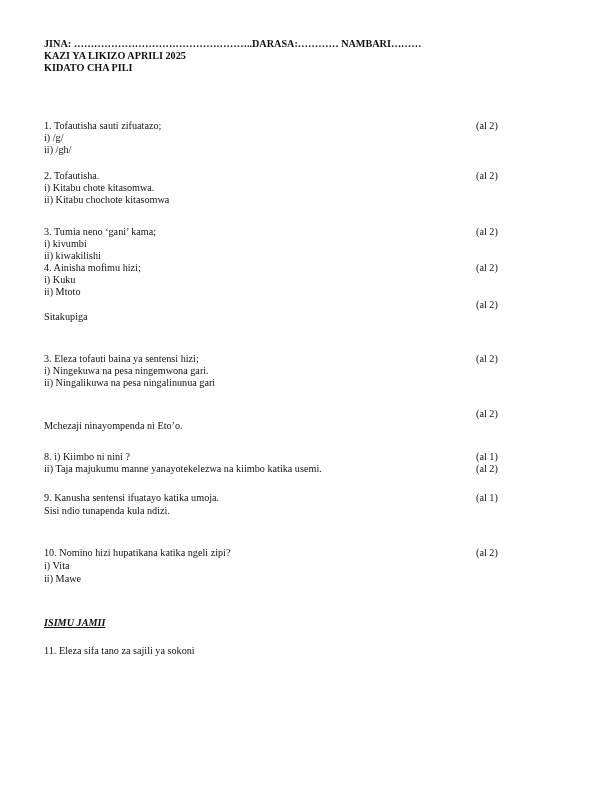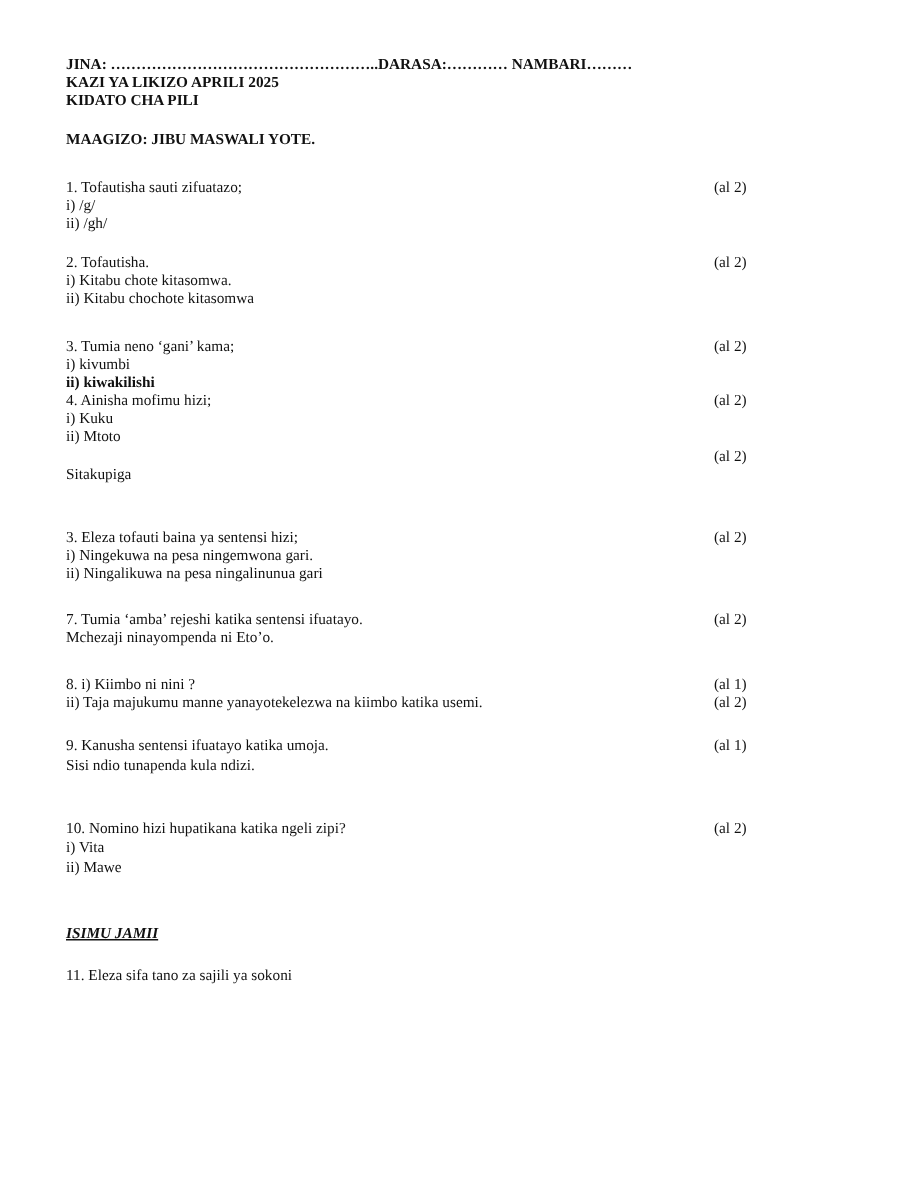--- a/index.html
+++ b/index.html
@@ -43,51 +43,49 @@
     }
   </style>
 </head>
 <body>
 
 <div class="page">
 
   <div class="line bold" style="top:38px;">JINA: ……………………………………………..DARASA:………… NAMBARI………</div>
   <div class="line bold" style="top:50px;">KAZI YA LIKIZO APRILI 2025</div>
   <div class="line bold" style="top:62px;">KIDATO CHA PILI</div>
-  <div class="line bold" style="top:88px;">MAAGIZO: JIBU MASWALI YOTE.</div>
 
   <div class="line" style="top:120px;">1. Tofautisha sauti zifuatazo;</div>
   <div class="marks" style="top:120px;">(al 2)</div>
   <div class="line" style="top:132px;">i) /g/</div>
   <div class="line" style="top:144px;">ii) /gh/</div>
 
   <div class="line" style="top:170px;">2. Tofautisha.</div>
   <div class="marks" style="top:170px;">(al 2)</div>
   <div class="line" style="top:182px;">i) Kitabu chote kitasomwa.</div>
   <div class="line" style="top:194px;">ii) Kitabu chochote kitasomwa</div>
 
   <div class="line" style="top:226px;">3. Tumia neno ‘gani’ kama;</div>
   <div class="marks" style="top:226px;">(al 2)</div>
   <div class="line" style="top:238px;">i) kivumbi</div>
-  <div class="line" style="top:250px;font-weight:bold;">ii) kiwakilishi</div>
+  <div class="line" style="top:250px;">ii) kiwakilishi</div>
 
   <div class="line" style="top:262px;">4. Ainisha mofimu hizi;</div>
   <div class="marks" style="top:262px;">(al 2)</div>
   <div class="line" style="top:274px;">i) Kuku</div>
   <div class="line" style="top:286px;">ii) Mtoto</div>
 
   <div class="marks" style="top:299px;">(al 2)</div>
   <div class="line" style="top:311px;">Sitakupiga</div>
 
   <div class="line" style="top:353px;">3. Eleza tofauti baina ya sentensi hizi;</div>
   <div class="marks" style="top:353px;">(al 2)</div>
   <div class="line" style="top:365px;">i) Ningekuwa na pesa ningemwona gari.</div>
   <div class="line" style="top:377px;">ii) Ningalikuwa na pesa ningalinunua gari</div>
 
-  <div class="line" style="top:408px;">7. Tumia ‘amba’ rejeshi katika sentensi ifuatayo.</div>
   <div class="marks" style="top:408px;">(al 2)</div>
   <div class="line" style="top:420px;">Mchezaji ninayompenda ni Eto’o.</div>
 
   <div class="line" style="top:451px;">8. i) Kiimbo ni nini ?</div>
   <div class="marks" style="top:451px;">(al 1)</div>
   <div class="line" style="top:463px;">ii) Taja majukumu manne yanayotekelezwa na kiimbo katika usemi.</div>
   <div class="marks" style="top:463px;">(al 2)</div>
 
   <div class="line" style="top:492px;">9. Kanusha sentensi ifuatayo katika umoja.</div>
   <div class="marks" style="top:492px;">(al 1)</div>

